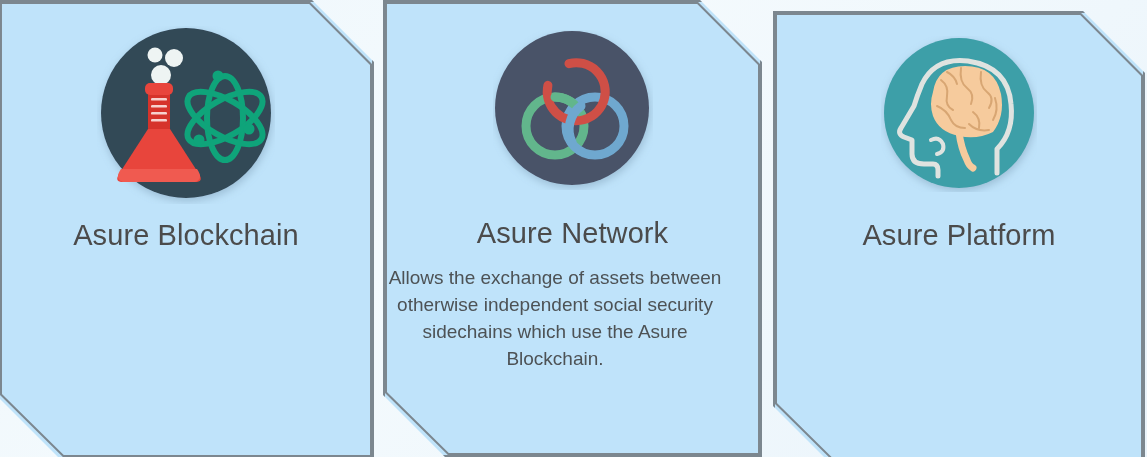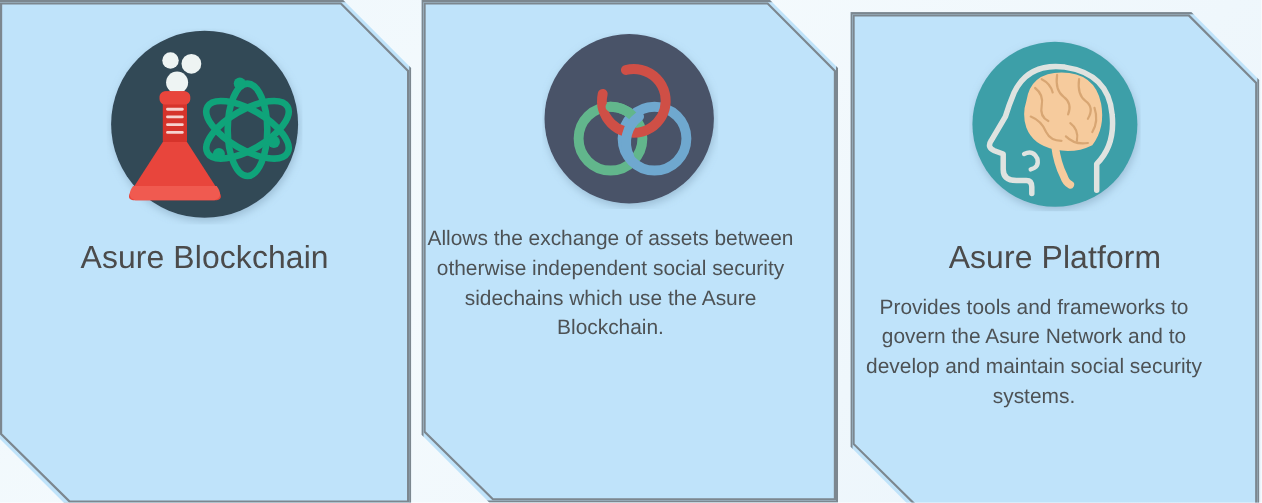--- a/index.html
+++ b/index.html
@@ -165,20 +165,21 @@
 
           <circle cx="102" cy="96" r="29" fill="none" stroke="#6fa8cf" stroke-width="9"></circle>
 
           <path d="M82 33 A29 29 0 1 1 81.6 33.02" fill="none" stroke="#cf4f46" stroke-width="9" stroke-linecap="round" stroke-dasharray="150 40" transform="rotate(-12 82 62)"></path>
 
           <path d="M62 67 A29 29 0 0 1 86 80" fill="none" stroke="#62b68c" stroke-width="9" stroke-linecap="round"></path>
 
           <path d="M88 76 A29 29 0 0 0 79 112" fill="none" stroke="#6fa8cf" stroke-width="9" stroke-linecap="round"></path>
         </svg>
       </div>
+      <div class="card-title">Asure Network</div>
       <div class="card-desc">Allows the exchange of assets between otherwise independent social security sidechains which use the Asure Blockchain.</div>
     </div>
   </div>
 
   <div class="card" id="card-3">
     <div class="card-border">
       <svg viewBox="0 0 372 457" preserveAspectRatio="none" aria-hidden="true">
         <polygon points="1,1 309,1 371,63 371,456 64,456 1,394" fill="none" stroke="#7c878f" stroke-width="2"></polygon>
       </svg>
     </div>
@@ -212,17 +213,16 @@
             <path d="M92 76 Q100 82 98 92"></path>
             <path d="M114 62 Q118 74 112 84"></path>
             <path d="M66 36 Q74 40 76 48"></path>
             <path d="M88 88 Q96 96 108 94"></path>
           </g>
 
           <path d="M50 104 Q58 100 62 108 Q64 116 56 118" fill="none" stroke="#dfe3e0" stroke-width="4" stroke-linecap="round"></path>
         </svg>
       </div>
       <div class="card-title">Asure Platform</div>
-      <div class="card-desc">Provides tools and frameworks to govern the Asure Network and to develop and maintain social security systems.</div>
     </div>
   </div>
 
 </div>
 
 </body></html>

